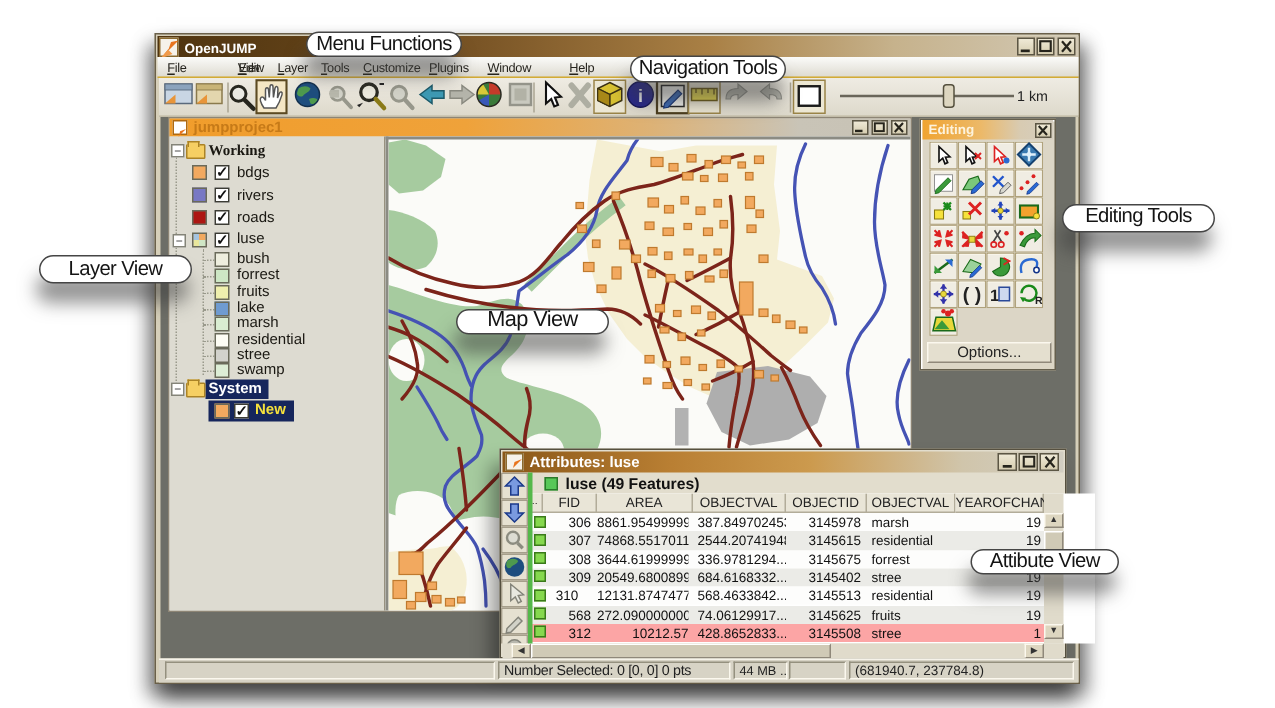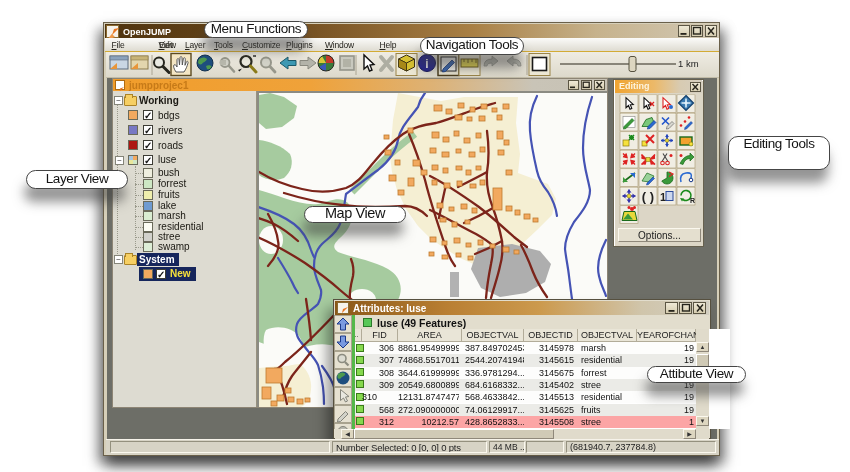--- a/index.html
+++ b/index.html
@@ -182,21 +182,21 @@
       </svg></div>
   <div class="abs jbtn" style="left:594px;top:80px;"><svg width="9" height="8">
         <path d="M1.5,1 L7,7 M7,1 L1.5,7" stroke="#26241c" stroke-width="1.4"></path>
       </svg></div>
   <div class="abs" id="treepanel"></div>
 
   <div class="abs" style="left:117px;top:104px;width:1px;height:156px;border-left:1px dotted #9a9a8c;"></div>
   <div class="abs" style="left:135px;top:166px;width:1px;height:84px;border-left:1px dotted #9a9a8c;"></div>
   <div class="exp" style="left:114px;top:96px;">−</div>
   <div class="folder" style="left:124px;top:96px;"></div>
-  <div class="tlabel" style="left:139px;top:95px;font-weight:bold;">Working</div>
+  <div class="tlabel" style="left:139px;top:95px;font-weight:bold;font-family:Liberation Serif, serif;">Working</div>
   <div class="sq" style="left:128px;top:110px;background:#f2a95f;"></div>
   <div class="cb" style="left:143px;top:110px;">✓</div>
   <div class="tlabel" style="left:158px;top:110px;">bdgs</div>
   <div class="sq" style="left:128px;top:125px;background:#7878c4;"></div>
   <div class="cb" style="left:143px;top:125px;">✓</div>
   <div class="tlabel" style="left:158px;top:125px;">rivers</div>
   <div class="sq" style="left:128px;top:140px;background:#ad1612;"></div>
   <div class="cb" style="left:143px;top:140px;">✓</div>
   <div class="tlabel" style="left:158px;top:140px;">roads</div>
   <div class="exp" style="left:115px;top:156px;">−</div>
@@ -578,21 +578,21 @@
         <div class="gsq"></div>
         <div class="dcell" style="left:10px;width:32px;text-align:right;">309</div>
         <div class="dcell" style="left:46px;width:61px;text-align:right;">20549.68008999</div>
         <div class="dcell" style="left:113px;width:59px;">684.6168332...</div>
         <div class="dcell" style="left:172px;width:50px;text-align:right;">3145402</div>
         <div class="dcell" style="left:229px;width:56px;">stree</div>
         <div class="dcell" style="left:288px;width:54px;text-align:right;">19</div>
       </div>
   <div class="drow" style="top:62.2px;background:#fdfdfc;">
         <div class="gsq"></div>
-        <div class="dcell" style="left:10px;width:32px;text-align:left;">310</div>
+        <div class="dcell" style="left:10px;width:32px;text-align:center;">310</div>
         <div class="dcell" style="left:46px;width:61px;text-align:right;">12131.87474779</div>
         <div class="dcell" style="left:113px;width:59px;">568.4633842...</div>
         <div class="dcell" style="left:172px;width:50px;text-align:right;">3145513</div>
         <div class="dcell" style="left:229px;width:56px;">residential</div>
         <div class="dcell" style="left:288px;width:54px;text-align:right;">19</div>
       </div>
   <div class="drow" style="top:74.5px;background:#ebebe7;">
         <div class="gsq"></div>
         <div class="dcell" style="left:10px;width:32px;text-align:right;">568</div>
         <div class="dcell" style="left:46px;width:61px;text-align:right;">272.0900000006</div>
@@ -623,17 +623,17 @@
 
   <div class="abs" id="statusbar" style="left:106px;top:439px;width:613px;height:16px;background:#d7d3c5;border-top:1px solid #f6f3ea;"></div>
   <div class="abs seg" style="left:110px;top:441px;width:220px;"></div>
   <div class="abs seg" style="left:332px;top:441px;width:155px;font-size:9.5px;letter-spacing:-.2px;">Number Selected: 0 [0, 0] 0 pts</div>
   <div class="abs seg" style="left:489px;top:441px;width:36px;font-size:8.5px;">44 MB ...</div>
   <div class="abs seg" style="left:526px;top:441px;width:38px;"></div>
   <div class="abs seg" style="left:566px;top:441px;width:150px;">(681940.7, 237784.8)</div>
 
   <div class="callout" style="left:204px;top:21px;width:104px;height:17px;line-height:13px;">Menu Functions</div>
   <div class="callout" style="left:420px;top:37px;width:104px;height:18px;line-height:14px;">Navigation Tools</div>
-  <div class="callout" style="left:728px;top:136px;width:102px;height:34px;line-height:14px;">Editing Tools</div>
+  <div class="callout" style="left:708px;top:136px;width:102px;height:19px;line-height:14px;">Editing Tools</div>
   <div class="callout" style="left:26px;top:170px;width:102px;height:19px;line-height:15px;">Layer View</div>
   <div class="callout" style="left:304px;top:206px;width:102px;height:17px;line-height:13px;font-size:14.5px;">Map View</div>
   <div class="callout" style="left:647px;top:366px;width:99px;height:17px;line-height:13px;">Attibute View</div>
 </div>
 
 </body></html>

